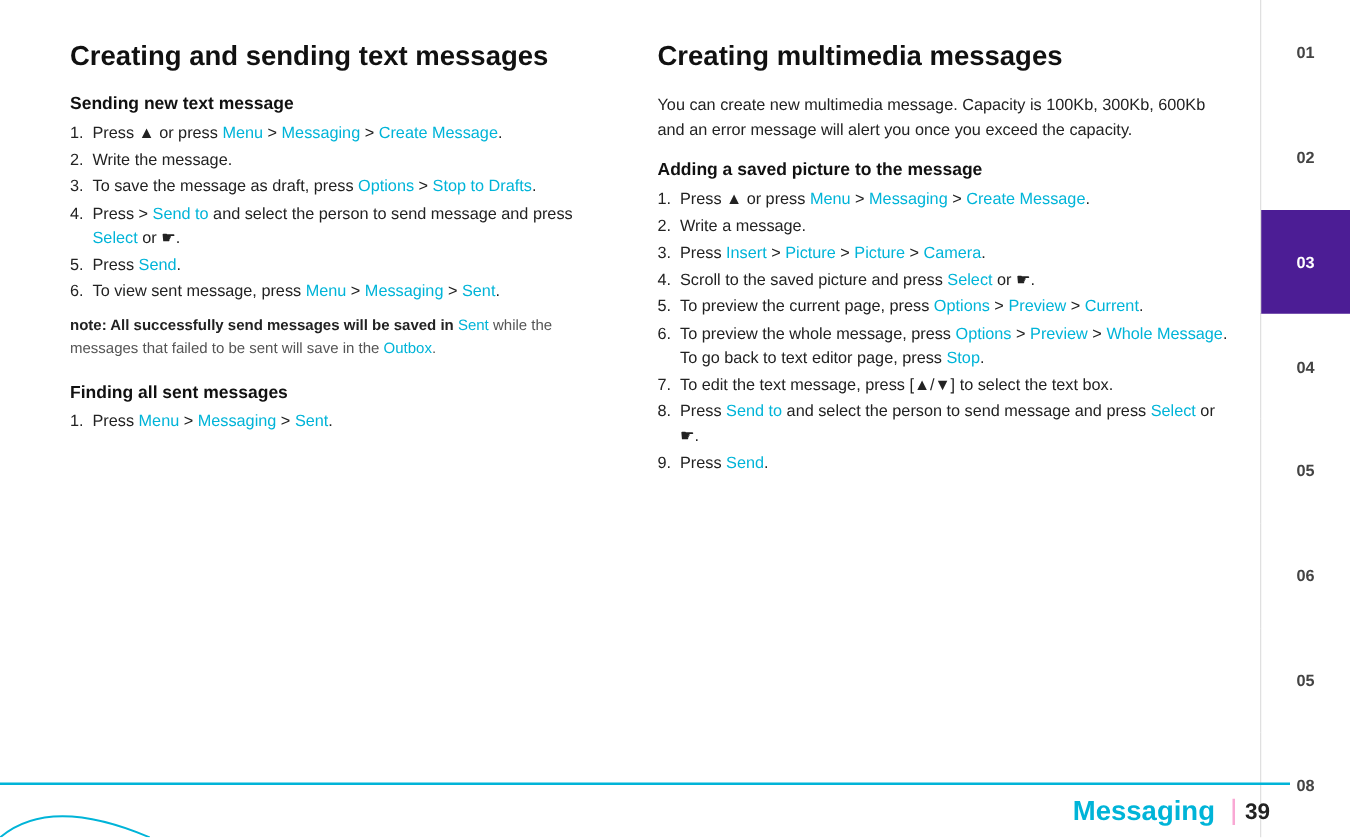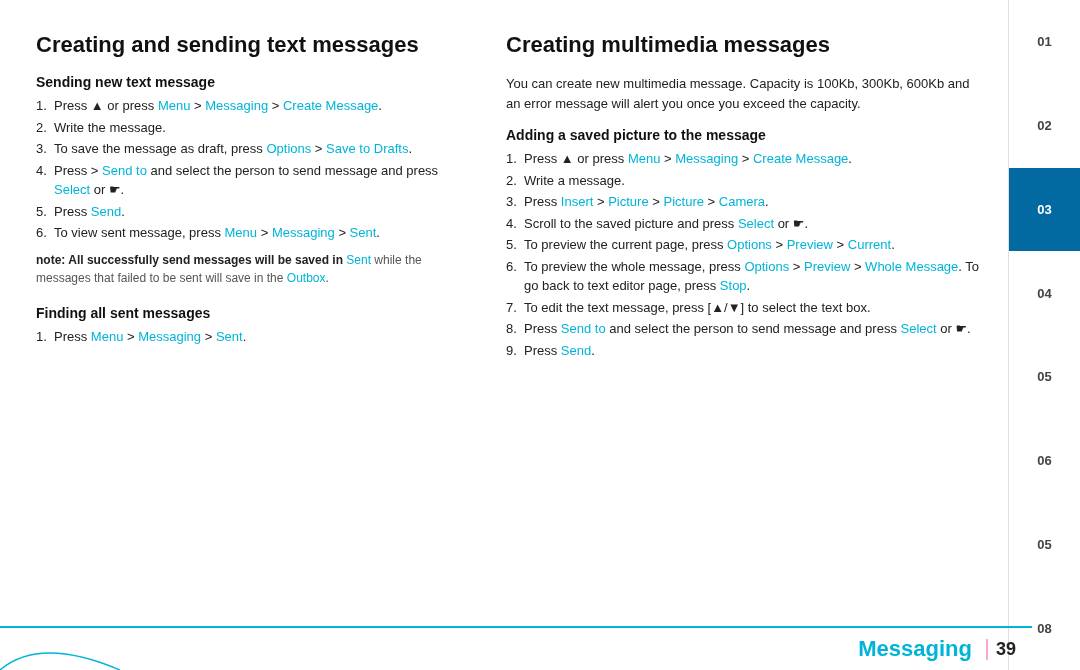--- a/index.html
+++ b/index.html
@@ -16,20 +16,21 @@
     .main-content {
       display: flex;
       flex-direction: row;
       padding: 32px 36px 32px 36px;
       height: 100%;
       gap: 40px;
     }
     .left-column {
       flex: 0 0 430px;
       max-width: 430px;
+      margin-left: 20px;
     }
     .right-column {
       flex: 1;
       padding-right: 60px;
     }
     h1.section-title {
       font-size: 22px;
       font-weight: bold;
       color: #111;
       line-height: 1.2;
@@ -93,21 +94,21 @@
       display: flex;
       align-items: center;
       justify-content: center;
       font-size: 13px;
       font-weight: bold;
       color: #444;
       border-left: 1px solid #e0e0e0;
       cursor: pointer;
     }
     .nav-item.active {
-      background: #0369a1;
+      background: #4c1d95;
       color: #fff;
       text-align: center;
     }
     
     .bottom-bar {
       position: absolute;
       bottom: 0;
       left: 0;
       right: 48px;
       height: 44px;
@@ -154,21 +155,21 @@
 
 <div class="main-content">
 
   <div class="left-column">
     <h1 class="section-title">Creating and sending text messages</h1>
 
     <h2 class="sub-title">Sending new text message</h2>
     <ol class="step-list" id="left-steps-1">
         <li><span class="num">1.</span><span>Press ▲ or press </span><span class="cyan">Menu</span><span> &gt; </span><span class="cyan">Messaging</span><span> &gt; </span><span class="cyan">Create Message</span><span>.</span></li>
         <li><span class="num">2.</span><span>Write the message.</span></li>
-        <li><span class="num">3.</span><span>To save the message as draft, press </span><span class="cyan">Options</span><span> &gt; </span><span class="cyan">Save to Drafts</span><span>.</span></li>
+        <li><span class="num">3.</span><span>To save the message as draft, press </span><span class="cyan">Options</span><span> &gt; </span><span class="cyan">Stop to Drafts</span><span>.</span></li>
         <li><span class="num">4.</span><span>Press &gt; </span><span class="cyan">Send to</span><span> and select the person to send message and press </span><span class="cyan">Select</span><span> or ☛.</span></li>
         <li><span class="num">5.</span><span>Press </span><span class="cyan">Send</span><span>.</span></li>
         <li><span class="num">6.</span><span>To view sent message, press </span><span class="cyan">Menu</span><span> &gt; </span><span class="cyan">Messaging</span><span> &gt; </span><span class="cyan">Sent</span><span>.</span></li>
       </ol>
 
     <div class="note" id="note-block"><strong>note: All successfully send messages will be saved in </strong><span class="cyan">Sent</span> while the messages that failed to be sent will save in the <span class="cyan">Outbox</span>.</div>
 
     <h2 class="sub-title" style="margin-top:18px;">Finding all sent messages</h2>
     <ol class="step-list" id="left-steps-2">
         <li><span class="num">1.</span><span>Press </span><span class="cyan">Menu</span><span> &gt; </span><span class="cyan">Messaging</span><span> &gt; </span><span class="cyan">Sent</span><span>.</span></li>

